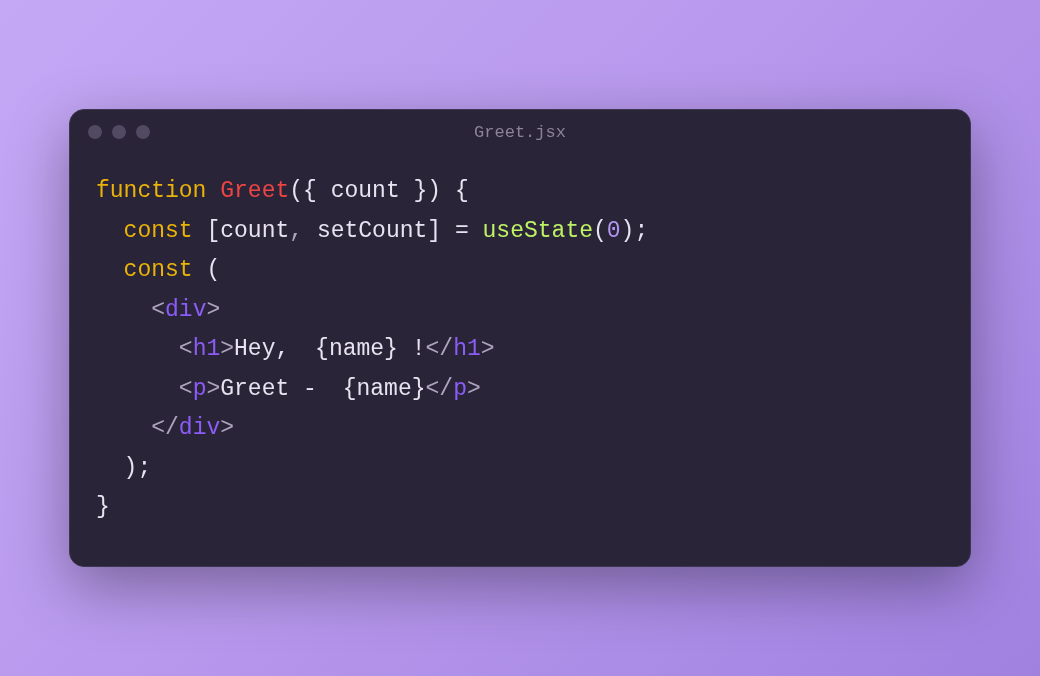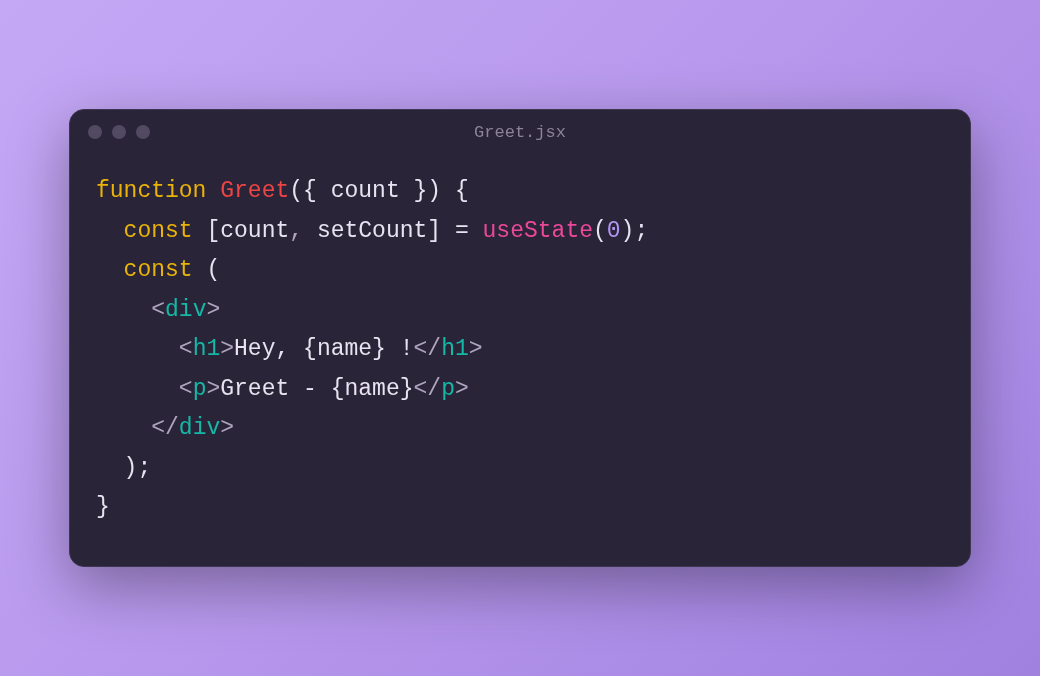--- a/index.html
+++ b/index.html
@@ -62,28 +62,28 @@
     .code-area {
       padding: 18px 26px 38px 26px;
       font-size: 23px;
       line-height: 1.72;
       color: #e7e3f0;
       white-space: pre;
     }
 
     .tok-keyword { color: #eab308; }
     .tok-function-name { color: #ef4444; }
-    .tok-function-call { color: #ec4899; }
+    .tok-function-call { color: #bef264; }
     .tok-punct { color: #e7e3f0; }
     .tok-comma { color: #ada5bf; }
-    .tok-tag { color: #14b8a6; }
+    .tok-tag { color: #8b5cf6; }
     .tok-tag-bracket { color: #ada5bf; }
     .tok-number { color: #b196f2; }
     .tok-plain { color: #e7e3f0; }
-    .tok-brace-expr { color: #e7e3f0; }
+    .tok-brace-expr { color: #e7e3f0; margin-left: 12px; }
   </style>
 </head>
 <body>
 
 <div class="window">
   <div class="titlebar">
     <div class="traffic-lights">
       <div class="traffic-light"></div>
       <div class="traffic-light"></div>
       <div class="traffic-light"></div>

